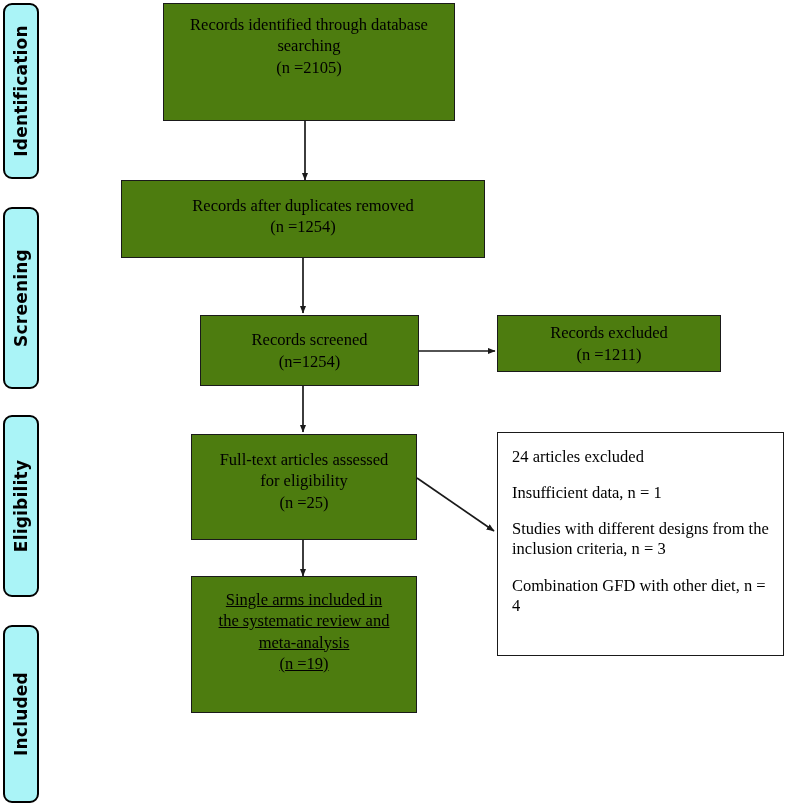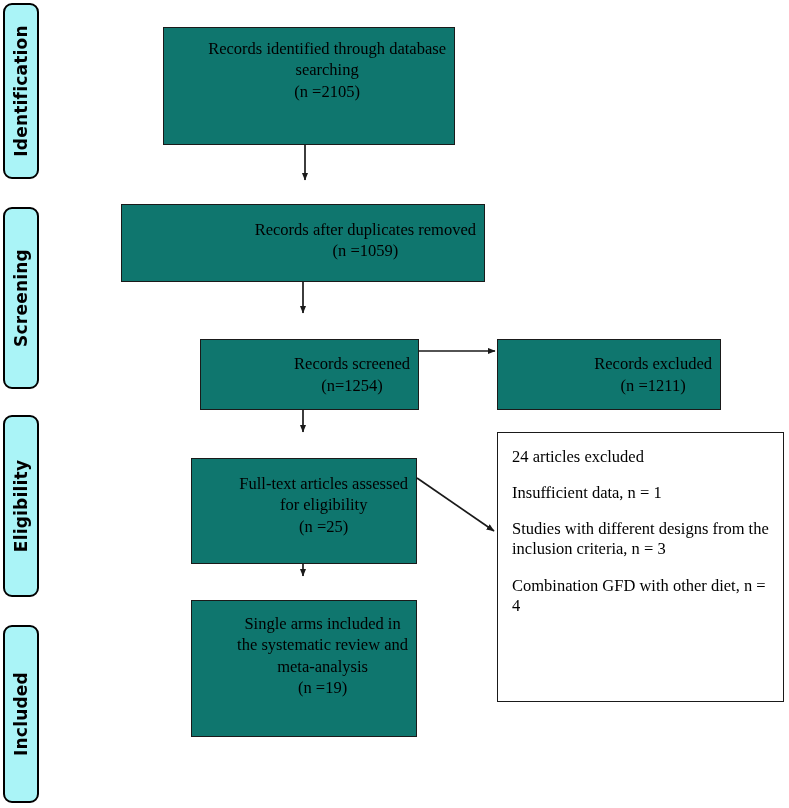--- a/index.html
+++ b/index.html
@@ -38,26 +38,25 @@
     letter-spacing: 0.2px;
     color: #000000;
     white-space: nowrap;
     transform: rotate(-90deg);
   }
 
   
   .flow-box {
     position: absolute;
     box-sizing: border-box;
-    background: #0f766e;
+    background: #4d7c0f;
     border: 1.6px solid #1a1a1a;
     display: flex;
     align-items: center;
-    justify-content: flex-end;
-    margin-top: 24px;
+    justify-content: center;
   }
   .flow-box .box-text {
     font-family: "Liberation Serif", serif;
     font-size: 16.5px;
     line-height: 1.28;
     color: #000000;
     text-align: center;
     white-space: pre-line;
     padding: 0 8px;
   }
@@ -132,46 +131,46 @@
   </svg>
 
   <div class="flow-box" style="left:163px;top:3px;width:292px;height:118px;">
     <span class="box-text" style="position:relative;top:-16px;">Records identified through database
 searching
 (n =2105)</span>
   </div>
 
   <div class="flow-box" style="left:121px;top:180px;width:364px;height:78px;">
     <span class="box-text" style="position:relative;top:-3px;">Records after duplicates removed
-(n =1059)</span>
+(n =1254)</span>
   </div>
 
   <div class="flow-box" style="left:200px;top:315px;width:219px;height:71px;">
     <span class="box-text">Records screened
 (n=1254)</span>
   </div>
 
-  <div class="flow-box" style="left:497px;top:315px;width:224px;height:71px;">
+  <div class="flow-box" style="left:497px;top:315px;width:224px;height:57px;">
     <span class="box-text">Records excluded
 (n =1211)</span>
   </div>
 
   <div class="flow-box" style="left:191px;top:434px;width:226px;height:106px;">
     <span class="box-text" style="position:relative;top:-6px;">Full-text articles assessed
 for eligibility
 (n =25)</span>
   </div>
 
   <div class="flow-box" style="left:191px;top:576px;width:226px;height:137px;">
-    <span class="box-text" style="position:relative;top:-13px;">Single arms included in
+    <span class="box-text" style="position:relative;top:-13px;text-decoration:underline;">Single arms included in
 the systematic review and
 meta-analysis
 (n =19)</span>
   </div>
 
-  <div class="reasons-box" style="left:497px;top:432px;width:287px;height:270px;">
+  <div class="reasons-box" style="left:497px;top:432px;width:287px;height:224px;">
     <div class="reason-line">24 articles excluded</div>
     <div class="reason-line">Insufficient data, n = 1</div>
     <div class="reason-line">Studies with different designs from the inclusion criteria, n = 3</div>
     <div class="reason-line">Combination GFD with other diet, n = 4</div>
   </div>
 
 </div>
 
 </body></html>

